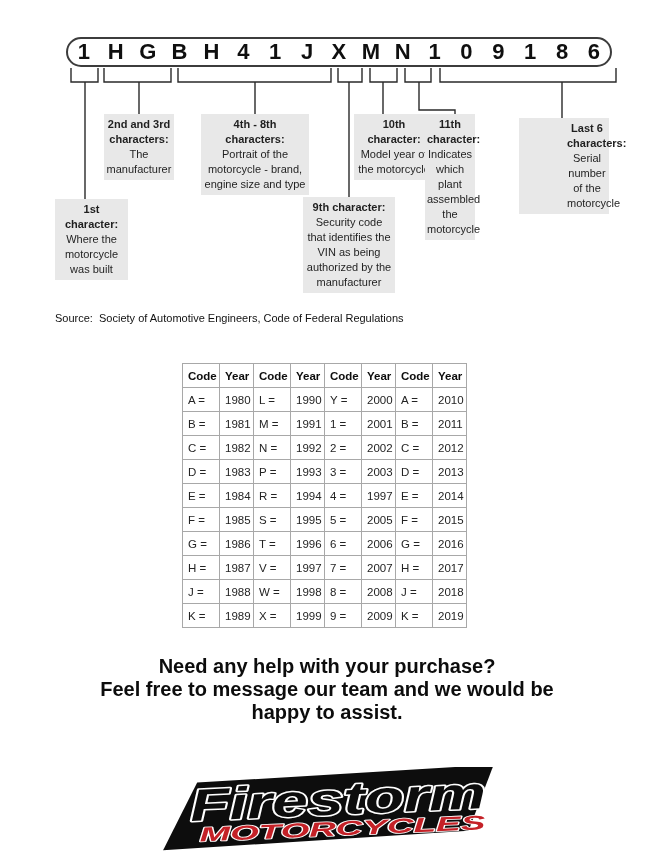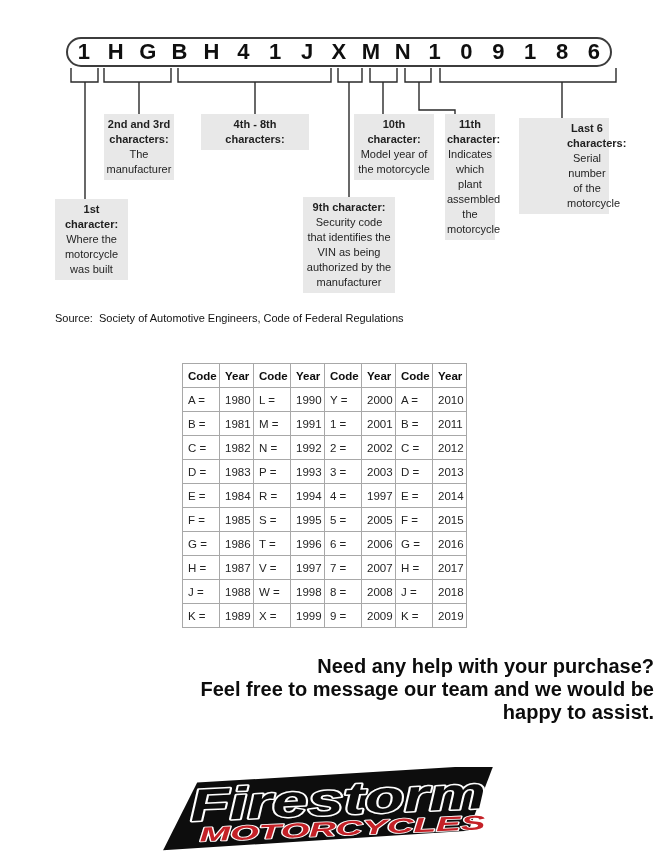--- a/index.html
+++ b/index.html
@@ -38,21 +38,21 @@
   .year-table th, .year-table td {
     border:1px solid #a8a8a8; height:23px; padding:0 0 0 5px;
     text-align:left; vertical-align:middle; overflow:hidden; white-space:nowrap;
   }
   .year-table th { font-weight:bold; color:#0d0d0d; }
   .col-code { width:37px; }
   .col-year { width:34px; }
 
   
   .help {
-    position:absolute; left:0; top:655px; width:654px; text-align:right;
+    position:absolute; left:0; top:655px; width:654px; text-align:center;
     font-weight:bold; font-size:20px; line-height:23px; color:#0c0c0c;
   }
 
   
   .logo-wrap { position:absolute; left:50%; top:767px; transform:translateX(-50%); }
 </style>
 </head>
 <body>
 
 <div class="page">
@@ -94,33 +94,34 @@
     <div class="d">Where the motorcycle was built</div>
   </div>
 
   <div class="callout" style="left:104px; top:114px; width:70px;">
     <div class="t">2nd and 3rd characters:</div>
     <div class="d">The manufacturer</div>
   </div>
 
   <div class="callout" style="left:201px; top:114px; width:108px;">
     <div class="t">4th - 8th characters:</div>
+    <div class="d">Portrait of the motorcycle - brand, engine size and type</div>
   </div>
 
   <div class="callout" style="left:303px; top:197px; width:92px;">
     <div class="t">9th character:</div>
     <div class="d">Security code that identifies the VIN as being authorized by the manufacturer</div>
   </div>
 
   <div class="callout" style="left:354px; top:114px; width:80px;">
     <div class="t">10th character:</div>
     <div class="d">Model year of the motorcycle</div>
   </div>
 
-  <div class="callout" style="left:445px; top:114px; width:50px;">
+  <div class="callout" style="left:425px; top:114px; width:50px;">
     <div class="t">11th character:</div>
     <div class="d">Indicates which plant assembled the motorcycle</div>
   </div>
 
   <div class="callout" style="left:519px; top:118px; width:90px;padding-left:48px;">
     <div class="t">Last 6 characters:</div>
     <div class="d">Serial number of the motorcycle</div>
   </div>
 
   <div class="source">Source:  Society of Automotive Engineers, Code of Federal Regulations</div>

